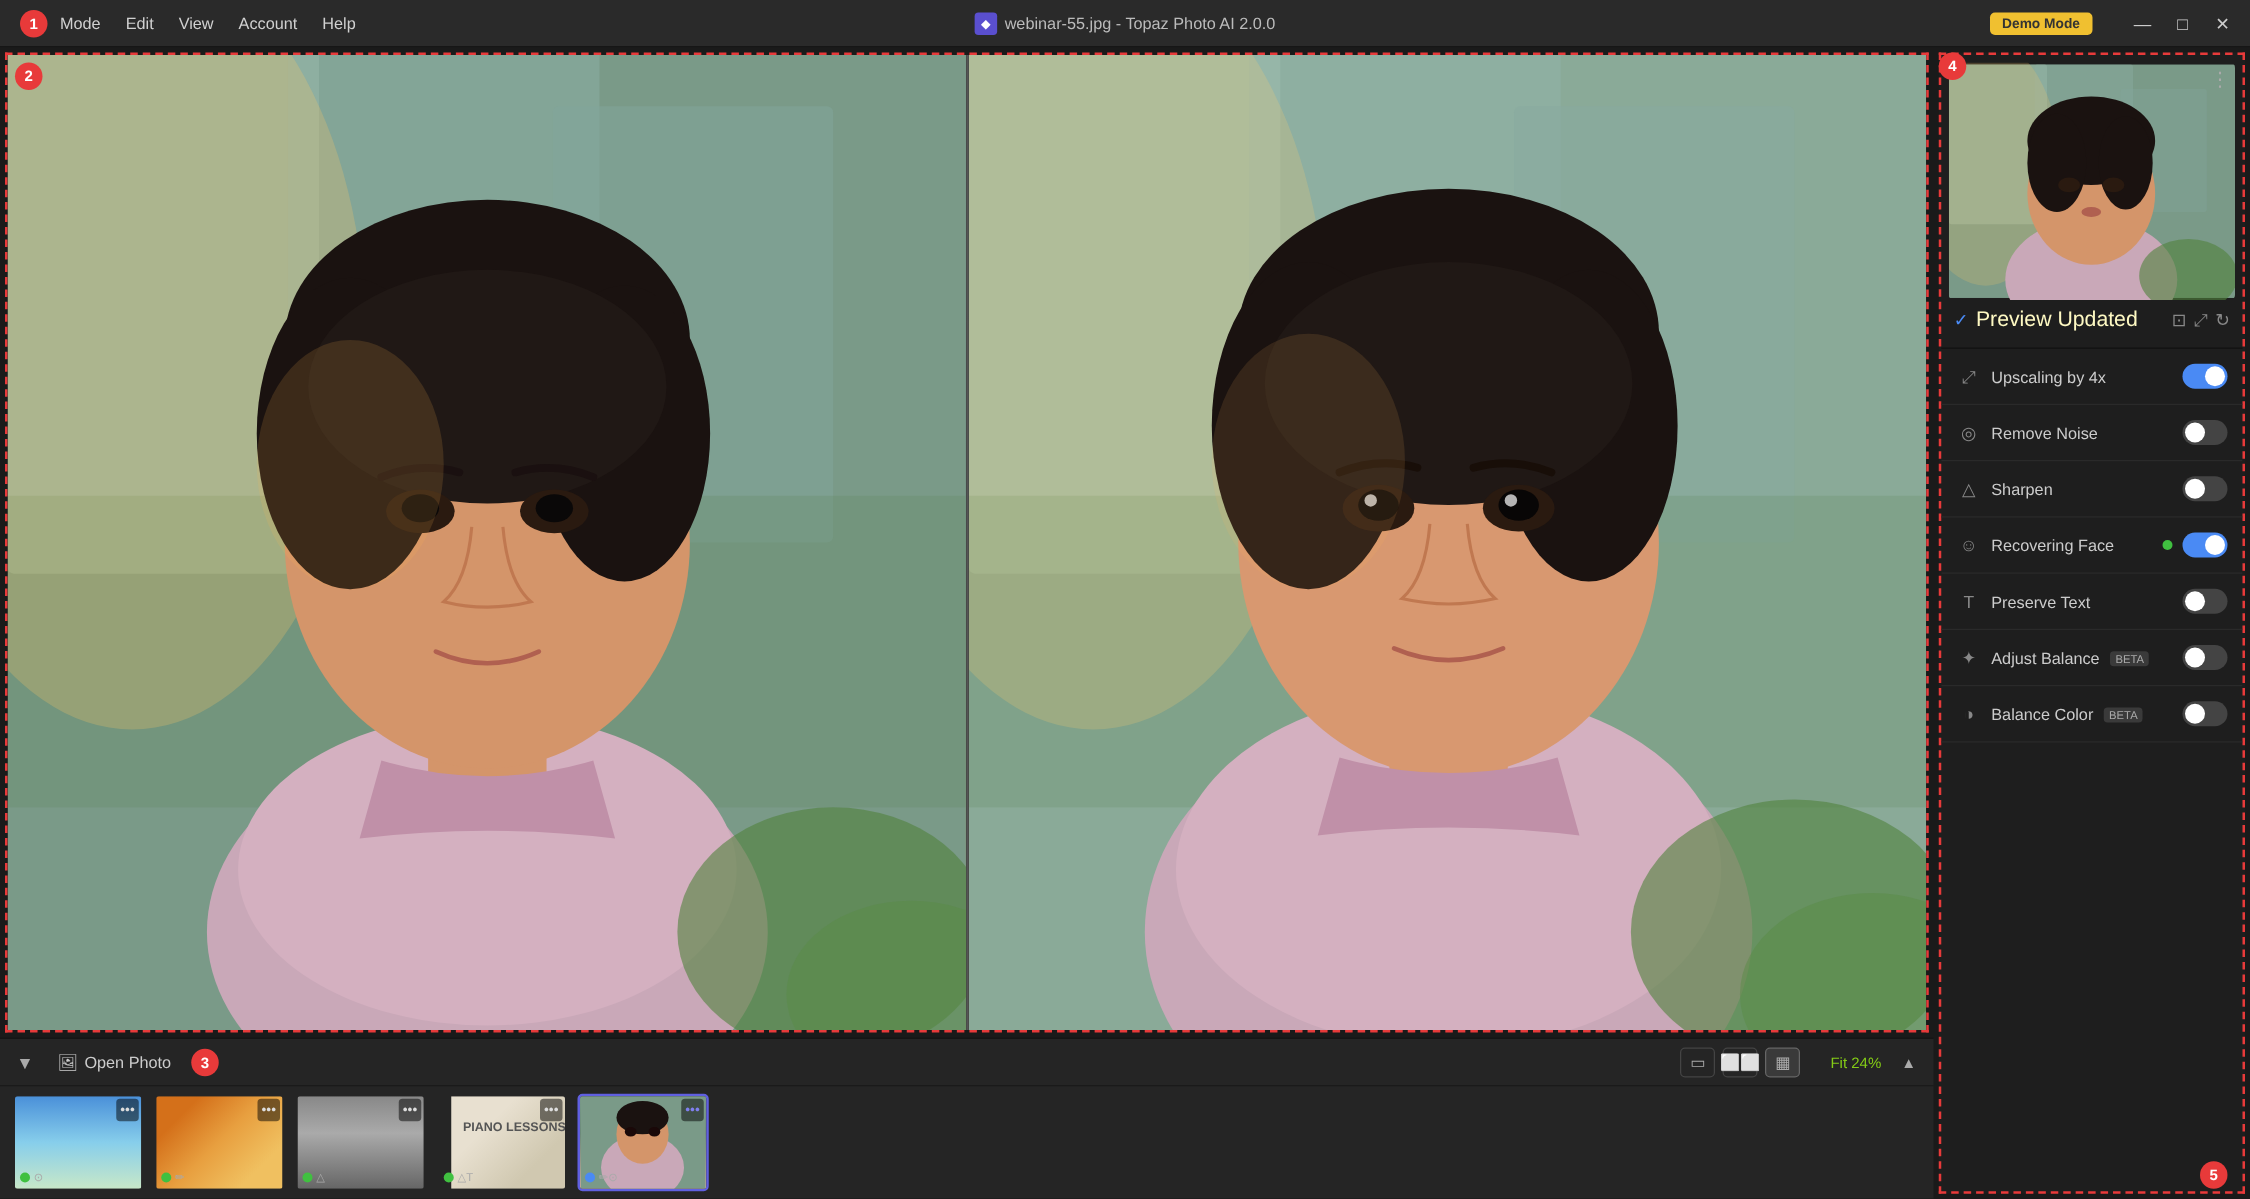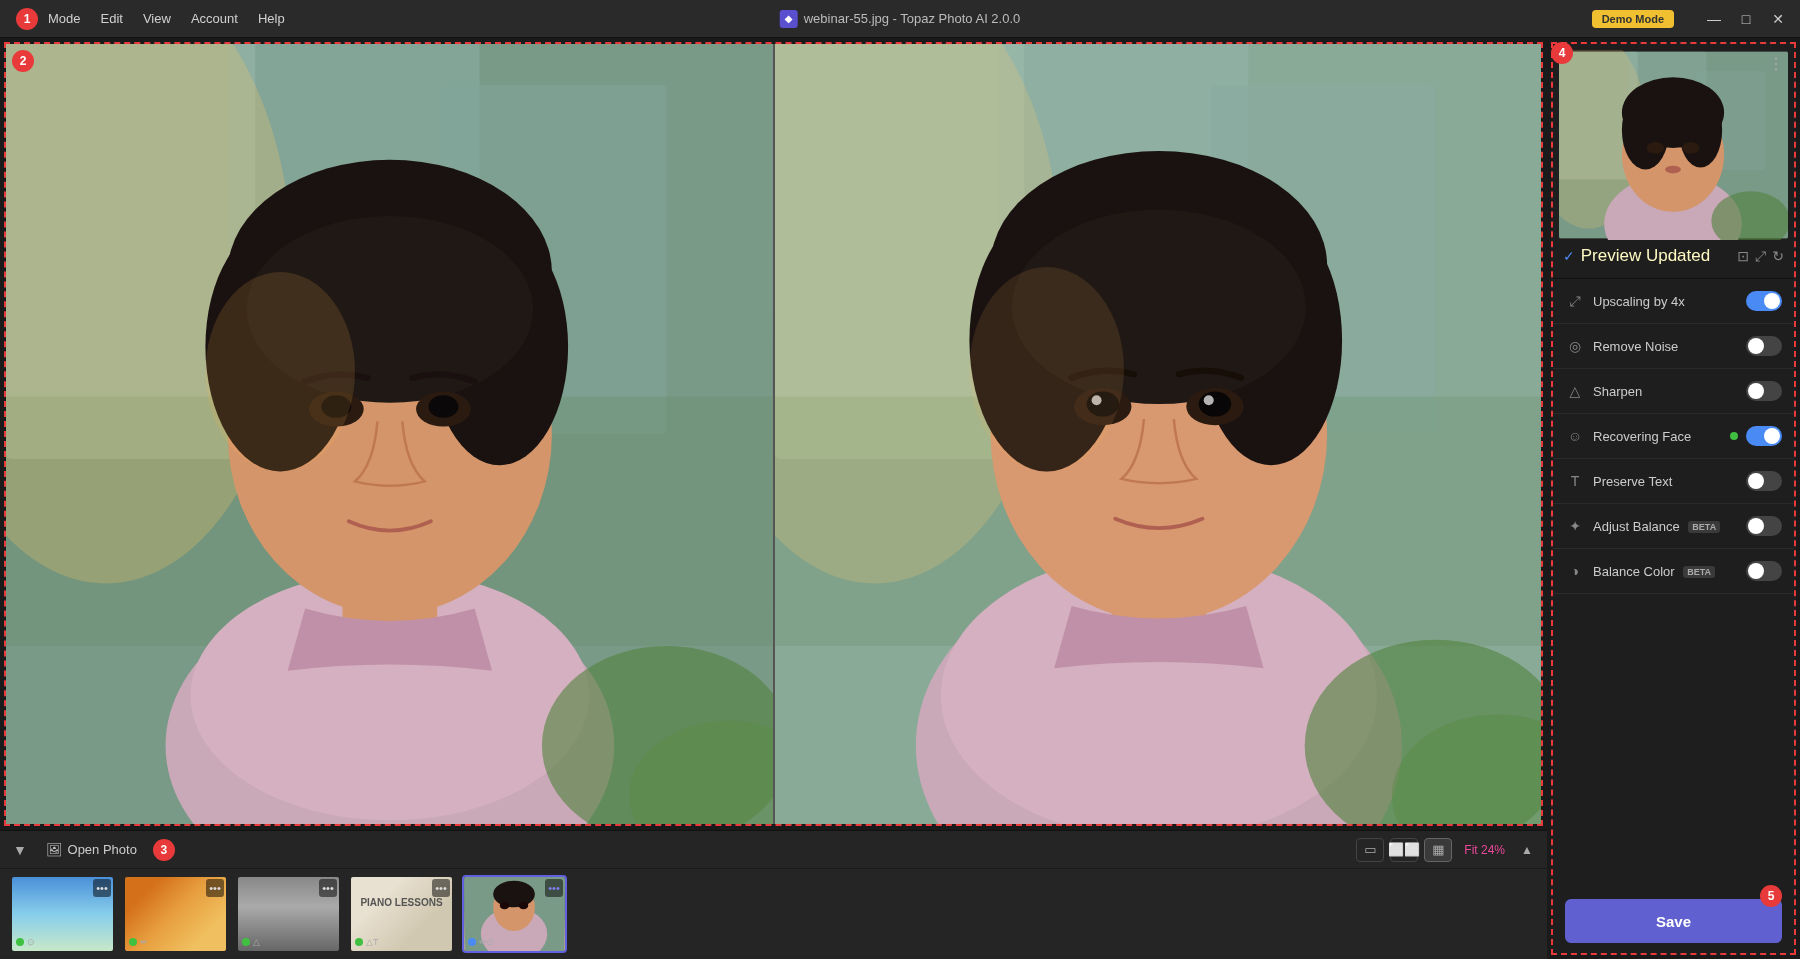--- a/index.html
+++ b/index.html
@@ -244,22 +244,23 @@
       color: #aaa;
       cursor: pointer;
       display: flex;
       align-items: center;
       justify-content: center;
       font-size: 13px;
     }
     .view-btn.active { background: #3a3a3a; border-color: #666; }
     .zoom-display {
       font-size: 12px;
-      color: #ec4899;
+      color: #84cc16;
       padding: 2px 6px;
+      margin-left: 12px;
     }
     .zoom-up-btn {
       width: 20px;
       height: 20px;
       background: transparent;
       border: none;
       color: #aaa;
       cursor: pointer;
       font-size: 12px;
     }
@@ -437,21 +438,21 @@
     .setting-label {
       flex: 1;
       font-size: 13px;
       color: #ccc;
     }
     .setting-label .beta-badge {
       display: inline-block;
       background: #3a3a3a;
       color: #aaa;
       font-size: 9px;
-      font-weight: 700;
+      font-weight: 400;
       padding: 1px 4px;
       border-radius: 3px;
       margin-left: 5px;
       vertical-align: middle;
     }
     .dot-green { background: #40c040; }
 
     
     .toggle-switch {
       width: 36px;
@@ -505,21 +506,21 @@
       border-radius: 6px;
       font-size: 15px;
       font-weight: 600;
       cursor: pointer;
     }
 
     
     .thumb-sky { background: linear-gradient(180deg, #4a90d9 0%, #87ceeb 50%, #c8e8c8 100%); }
     .thumb-food { background: linear-gradient(135deg, #d4701a 20%, #e8a040 50%, #f0c060 80%); }
     .thumb-arch { background: linear-gradient(180deg, #888 0%, #aaa 40%, #666 100%); }
-    .thumb-piano { background: linear-gradient(135deg, #e8e0d0 30%, #d0c8b0 70%); }
+    .thumb-piano { background: linear-gradient(135deg, #e8e0d0 30%, #d0c8b0 70%); margin-left: 10px; }
     .thumb-portrait { background: linear-gradient(180deg, #7a9a8a 0%, #6a8878 40%, #c9a89a 100%); }
   </style>
 </head>
 <body>
 
 <div class="title-bar">
   <div class="menu-bar">
     <span class="step-badge">1</span>
     <div class="menu-item">Mode</div>
     <div class="menu-item">Edit</div>
@@ -818,17 +819,16 @@
         </span>
         <div class="indicator-dot" style="visibility:hidden"></div>
         <div class="toggle-switch off">
           <div class="toggle-knob"></div>
         </div>
       </div>
     </div>
 
     <div class="save-area">
       <div class="step-badge-5">5</div>
-      <button class="save-btn">Save</button>
     </div>
   </div>
 
 </div>
 
 </body></html>

